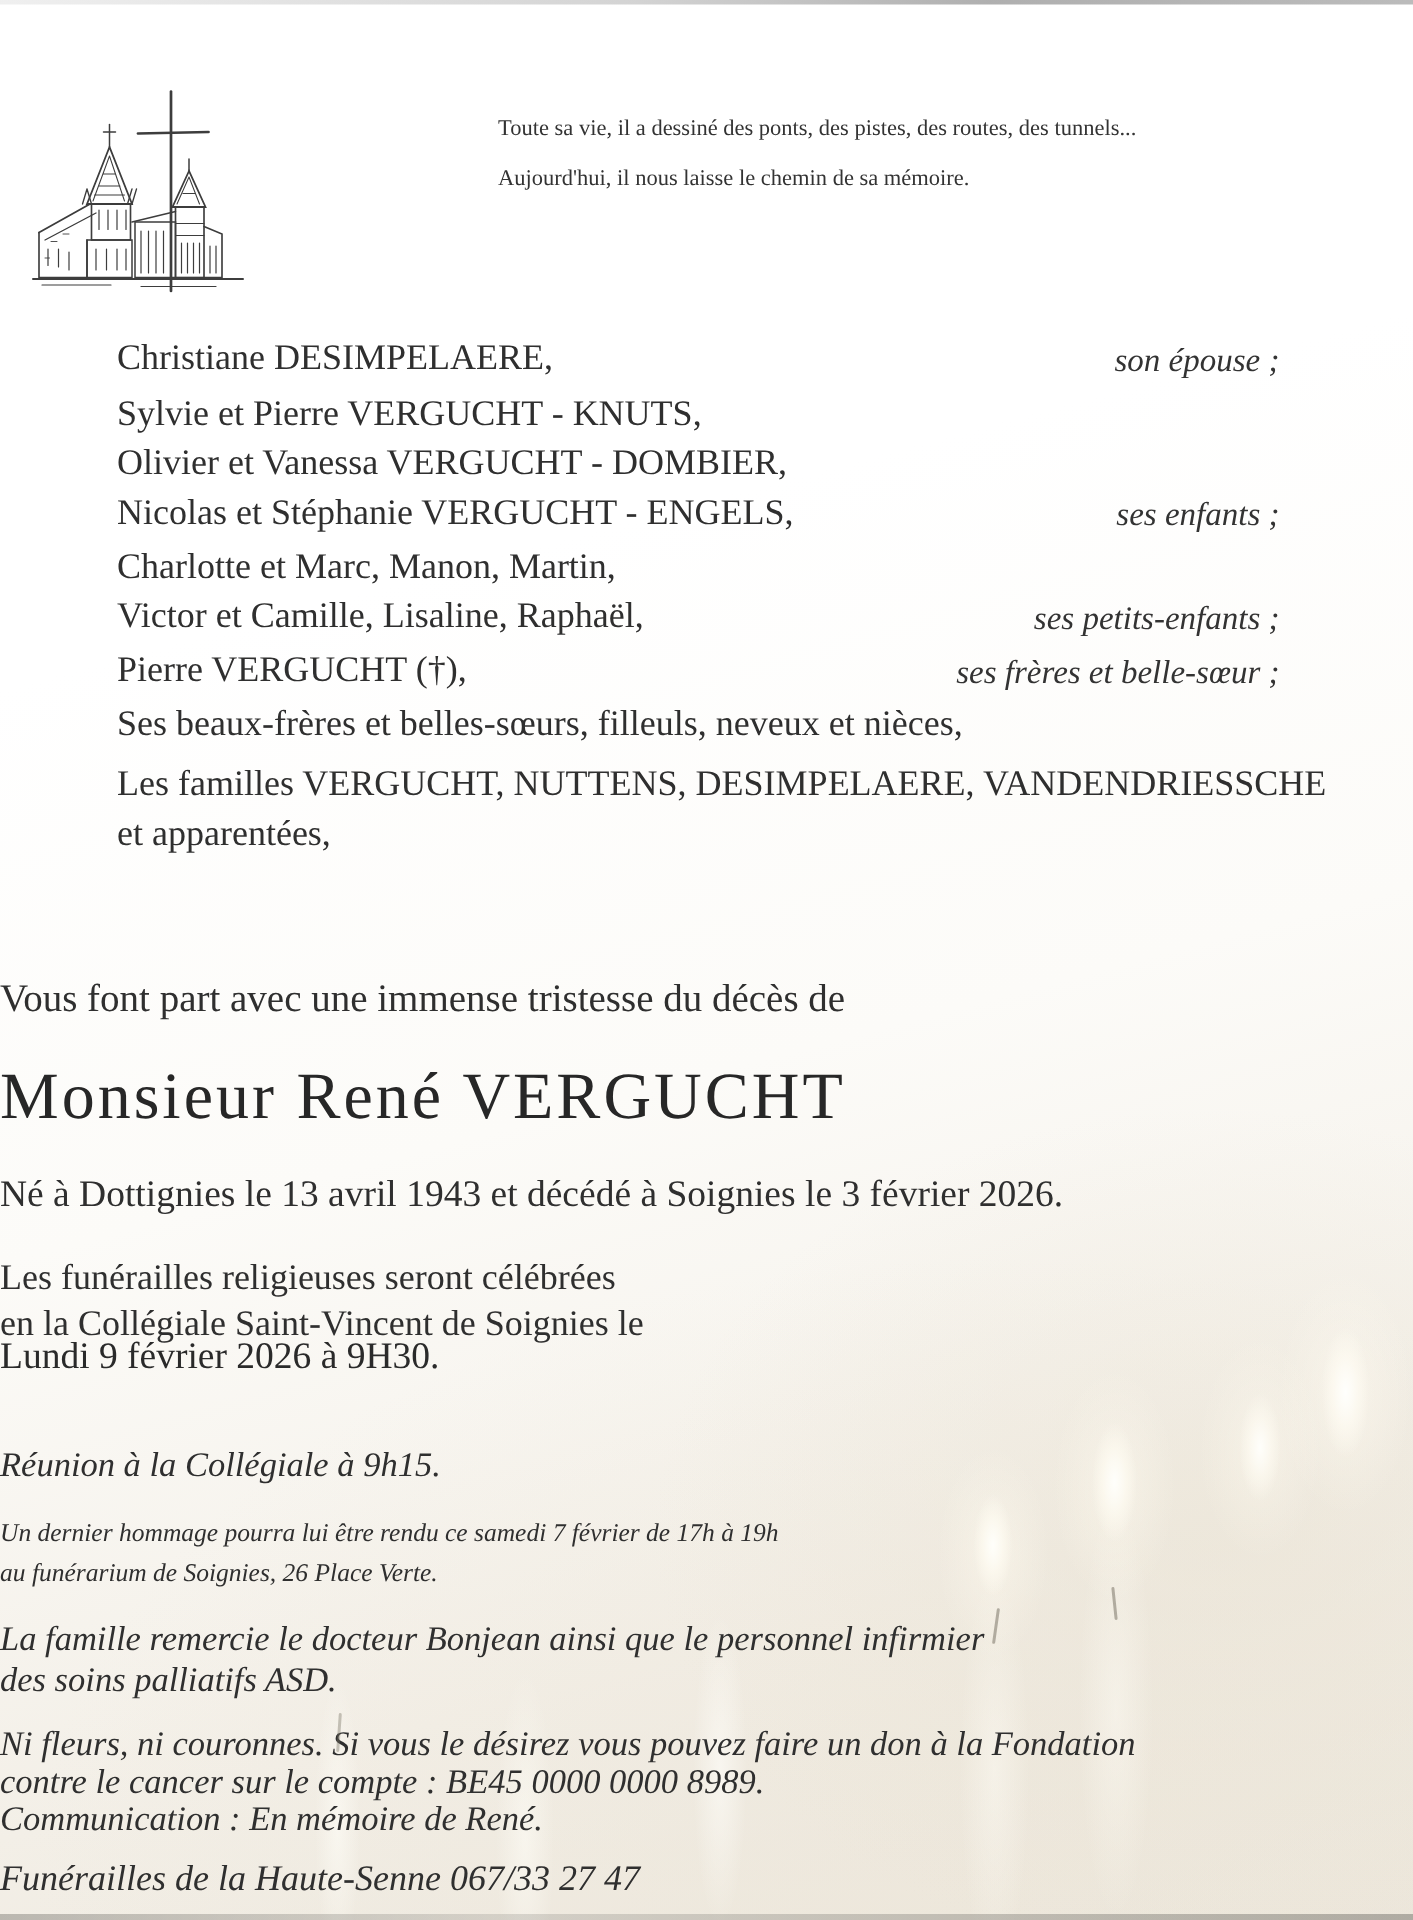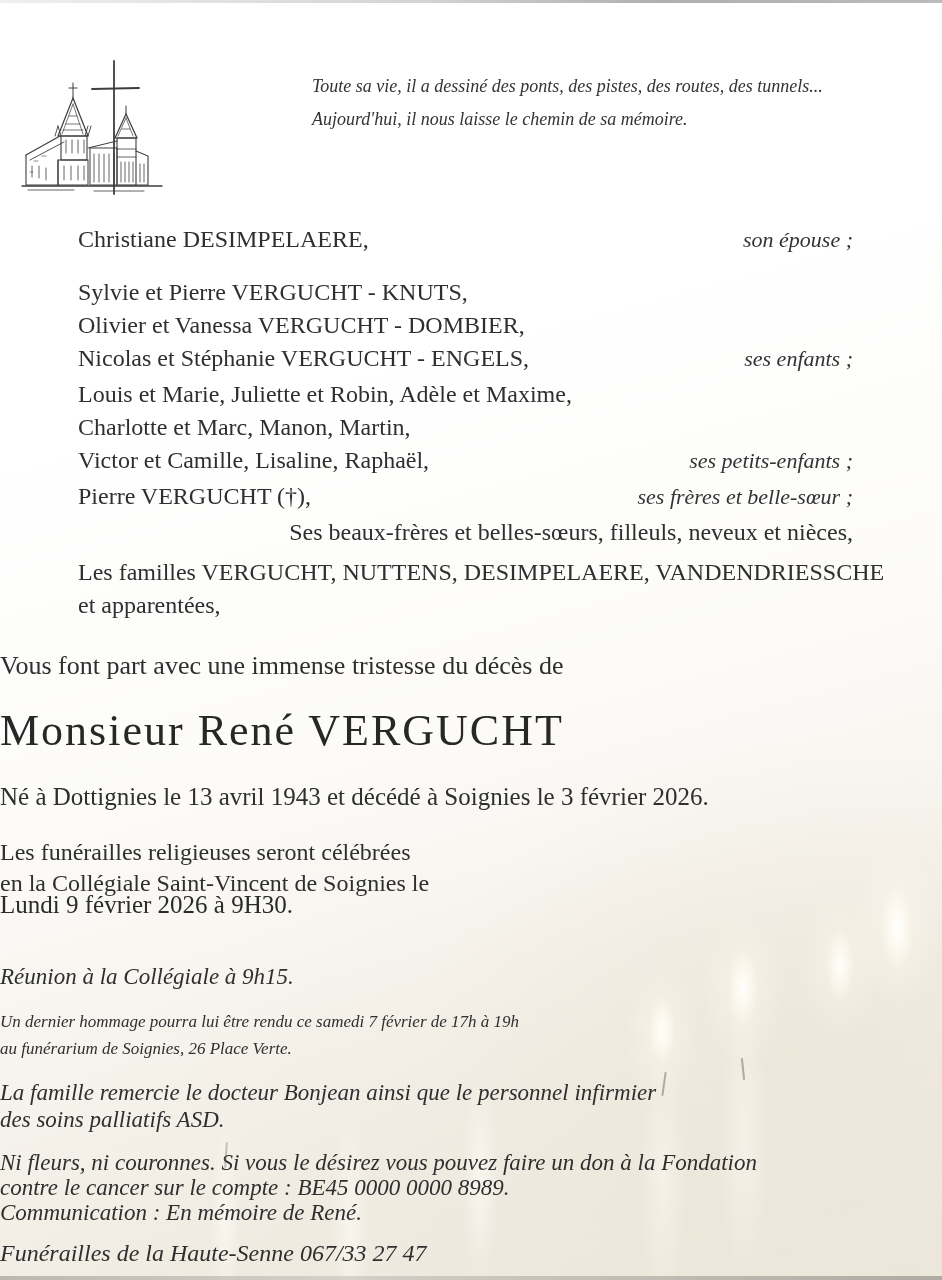--- a/index.html
+++ b/index.html
@@ -34,27 +34,27 @@
     position:absolute;top:0;left:0;right:0;height:3px;
     background:linear-gradient(90deg, rgba(150,150,150,0.15) 0%, rgba(130,130,130,0.35) 45%, rgba(110,110,110,0.55) 70%, rgba(120,120,120,0.5) 100%);
   }
   .scan-bottom{
     position:absolute;bottom:0;left:0;right:0;height:4px;
     background:linear-gradient(90deg, rgba(120,118,112,0.45) 0%, rgba(150,148,142,0.3) 35%, rgba(115,113,107,0.5) 100%);
   }
   .church{position:absolute;left:14px;top:56px;width:160px;height:145px;margin:0;}
   .church svg{display:block;width:100%;height:100%;}
   .quote{
-    position:absolute;left:312px;top:70px;
-    font-style:italic;font-size:18px;line-height:33px;
+    position:absolute;left:332px;top:70px;
+    font-size:15px;line-height:33px;
     color:#333;white-space:nowrap;
   }
   .family{position:absolute;left:78px;top:223px;width:775px;font-size:24px;}
   .fgroup{margin:0;}
-  .mb4{margin-bottom:20px;} .mb3{margin-bottom:3px;} .mb7{margin-bottom:7px;text-align:right;}
+  .mb4{margin-bottom:4px;} .mb3{margin-bottom:3px;} .mb7{margin-bottom:7px;}
   .frow{position:relative;line-height:33px;white-space:nowrap;}
   .relation{
     position:absolute;right:0;bottom:0;
     font-style:italic;font-size:22px;line-height:33px;color:#333;
   }
   .centered{position:absolute;left:0;width:942px;text-align:left;white-space:nowrap;}
   .intro{top:650px;font-size:26px;line-height:32px;}
   .deceased-name{top:705px;font-size:44px;line-height:52px;letter-spacing:2px;color:#272727;}
   .dates{top:781px;font-size:25px;line-height:32px;}
   .ceremony{top:837px;font-size:24px;line-height:31px;}
@@ -144,21 +144,20 @@
     <div class="fgroup mb3">
       <div class="frow"><span>Sylvie et Pierre VERGUCHT - KNUTS,</span></div>
       <div class="frow"><span>Olivier et Vanessa VERGUCHT - DOMBIER,</span></div>
       <div class="frow">
         <span>Nicolas et Stéphanie VERGUCHT - ENGELS,</span>
         <span class="relation">ses enfants ;</span>
       </div>
     </div>
 
     <div class="fgroup mb3">
-      <div class="frow"><span>Louis et Marie, Juliette et Robin, Adèle et Maxime,</span></div>
       <div class="frow"><span>Charlotte et Marc, Manon, Martin,</span></div>
       <div class="frow">
         <span>Victor et Camille, Lisaline, Raphaël,</span>
         <span class="relation">ses petits-enfants ;</span>
       </div>
     </div>
 
     <div class="fgroup mb3">
       <div class="frow"><span>Pierre VERGUCHT (†),</span></div>
       <div class="frow">

